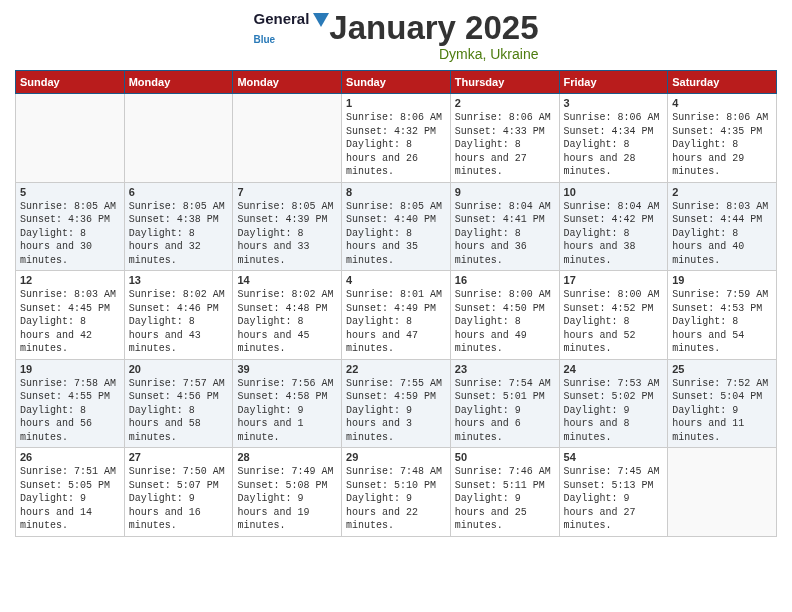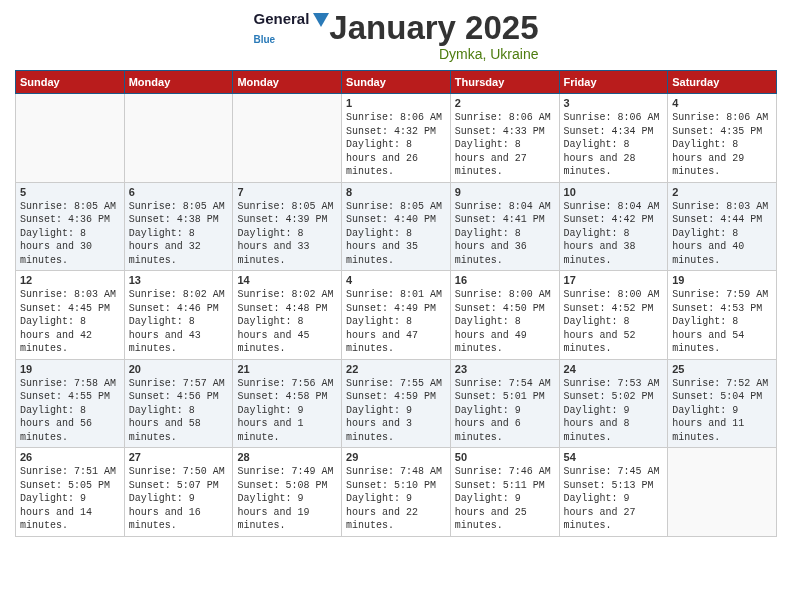--- a/index.html
+++ b/index.html
@@ -202,21 +202,21 @@
         <tr class="alt-row">
           <td>
         <span class="day-number">19</span>
         <span class="day-info">Sunrise: 7:58 AM<br>Sunset: 4:55 PM<br>Daylight: 8 hours and 56 minutes.</span>
       </td>
           <td>
         <span class="day-number">20</span>
         <span class="day-info">Sunrise: 7:57 AM<br>Sunset: 4:56 PM<br>Daylight: 8 hours and 58 minutes.</span>
       </td>
           <td>
-        <span class="day-number">21</span>
+        <span class="day-number">39</span>
         <span class="day-info">Sunrise: 7:56 AM<br>Sunset: 4:58 PM<br>Daylight: 9 hours and 1 minute.</span>
       </td>
           <td>
         <span class="day-number">22</span>
         <span class="day-info">Sunrise: 7:55 AM<br>Sunset: 4:59 PM<br>Daylight: 9 hours and 3 minutes.</span>
       </td>
           <td>
         <span class="day-number">23</span>
         <span class="day-info">Sunrise: 7:54 AM<br>Sunset: 5:01 PM<br>Daylight: 9 hours and 6 minutes.</span>
       </td>

